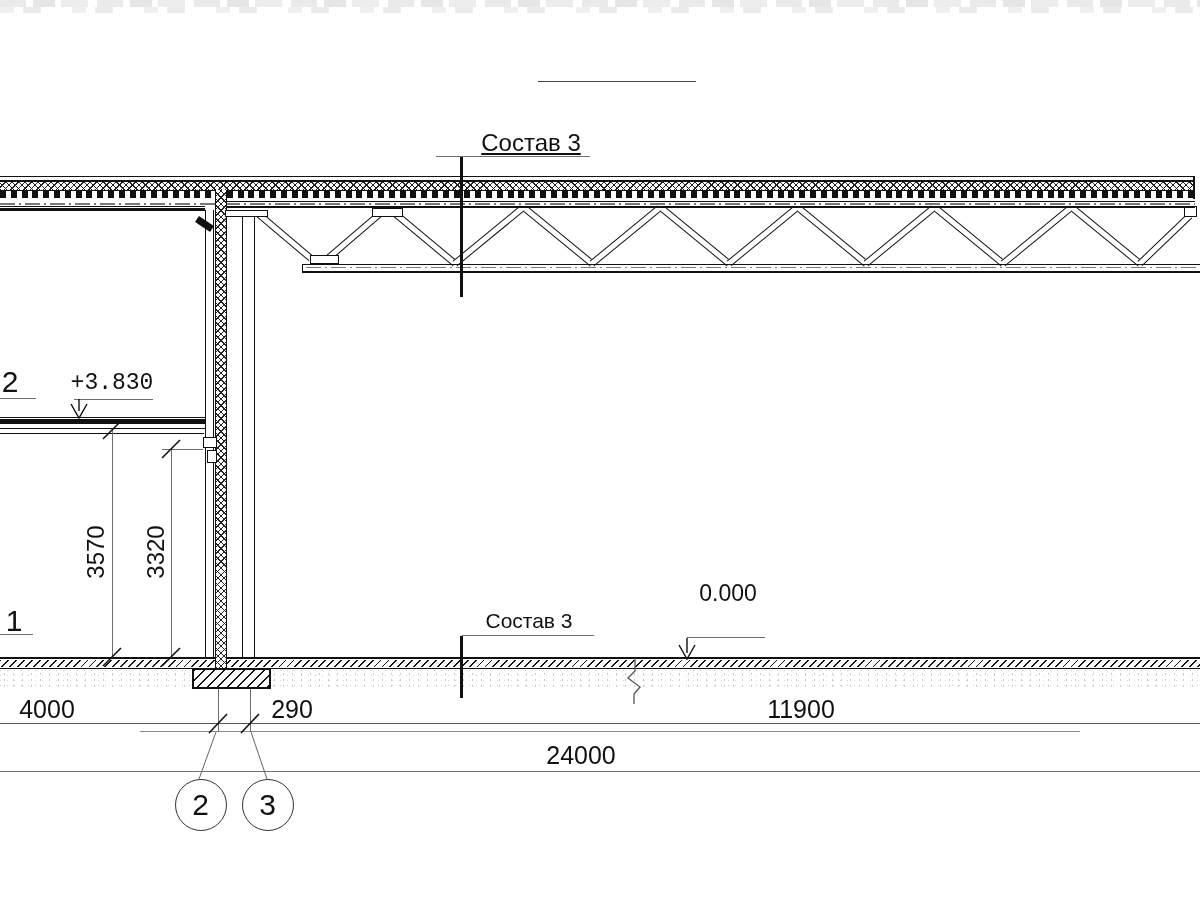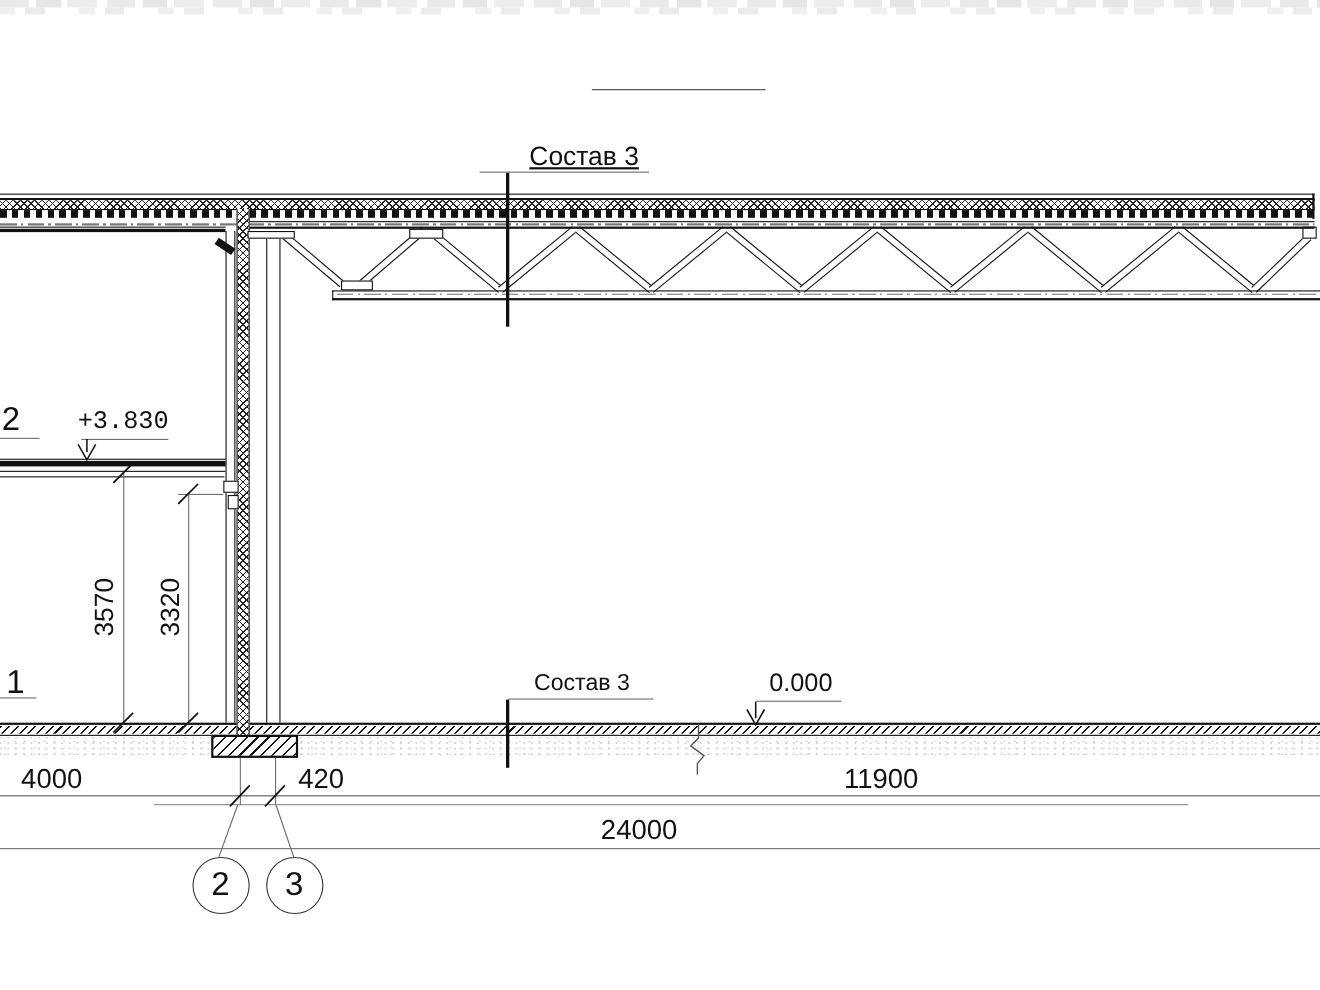--- a/index.html
+++ b/index.html
@@ -106,40 +106,40 @@
   <div class="gln" style="left:162px;top:448.6px;width:41px;height:1px;"></div>
   <div class="vtxt" style="left:96px;top:552px;font-size:24px;">3570</div>
   <div class="vtxt" style="left:156px;top:552px;font-size:24px;">3320</div>
 
   <div class="gln" style="left:0;top:723.2px;width:1200px;height:1.2px;background:#555;"></div>
   <div class="gln" style="left:140px;top:731px;width:940px;height:1px;background:#8a8a8a;"></div>
   <div class="gln" style="left:0;top:770.5px;width:1200px;height:1.1px;"></div>
   <div class="gln" style="left:217.5px;top:689px;width:1px;height:43px;"></div>
   <div class="gln" style="left:249.5px;top:689px;width:1px;height:43px;"></div>
   <div class="txt" style="left:47px;top:709px;font-size:25px;">4000</div>
-  <div class="txt" style="left:292px;top:709px;font-size:25px;">420</div>
+  <div class="txt" style="left:292px;top:709px;font-size:25px;">290</div>
   <div class="txt" style="left:801px;top:709px;font-size:25px;">11900</div>
   <div class="txt" style="left:581px;top:755px;font-size:25px;">24000</div>
 
   <div class="bubble" style="left:174.5px;top:778.5px;">
     <span>2</span>
   </div>
   <div class="bubble" style="left:241.5px;top:778.5px;">
     <span>3</span>
   </div>
 
   <div class="gln" style="left:538px;top:80.5px;width:158px;height:1.4px;background:#444;"></div>
 
   <div class="txt" style="left:531px;top:143px;font-size:24px;text-decoration:underline;">Состав 3</div>
   <div class="gln" style="left:436px;top:156px;width:154px;height:1.2px;"></div>
 
   <div class="txt" style="left:529px;top:621px;font-size:21px;">Состав 3</div>
   <div class="gln" style="left:462px;top:635px;width:132px;height:1.2px;"></div>
 
-  <div class="txt" style="left:728px;top:621px;font-size:23px;">0.000</div>
+  <div class="txt" style="left:728px;top:593px;font-size:23px;">0.000</div>
   <div class="gln" style="left:687px;top:637px;width:78px;height:1.2px;"></div>
 
   <div class="txt" style="left:112px;top:383px;font-size:23px;font-family:Liberation Mono, monospace;">+3.830</div>
   <div class="gln" style="left:74px;top:398.8px;width:79px;height:1.2px;"></div>
 
   <div class="txt" style="left:10px;top:382px;font-size:30px;">2</div>
   <div class="gln" style="left:0;top:397.5px;width:36px;height:1.2px;"></div>
 
   <div class="txt" style="left:14px;top:621px;font-size:30px;">1</div>
   <div class="gln" style="left:0;top:633.5px;width:33px;height:1.2px;"></div>

